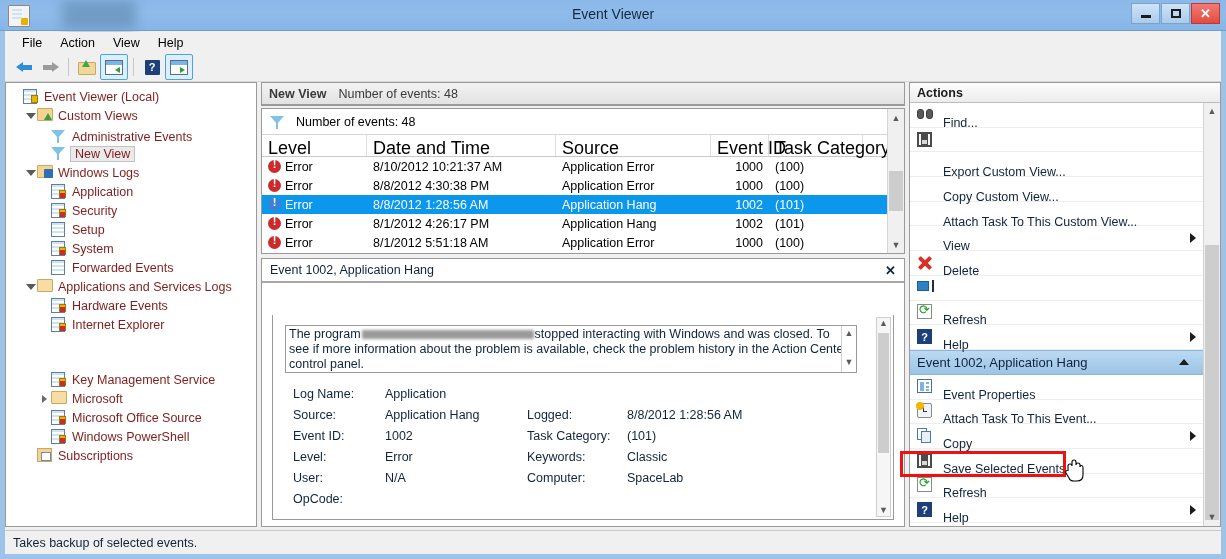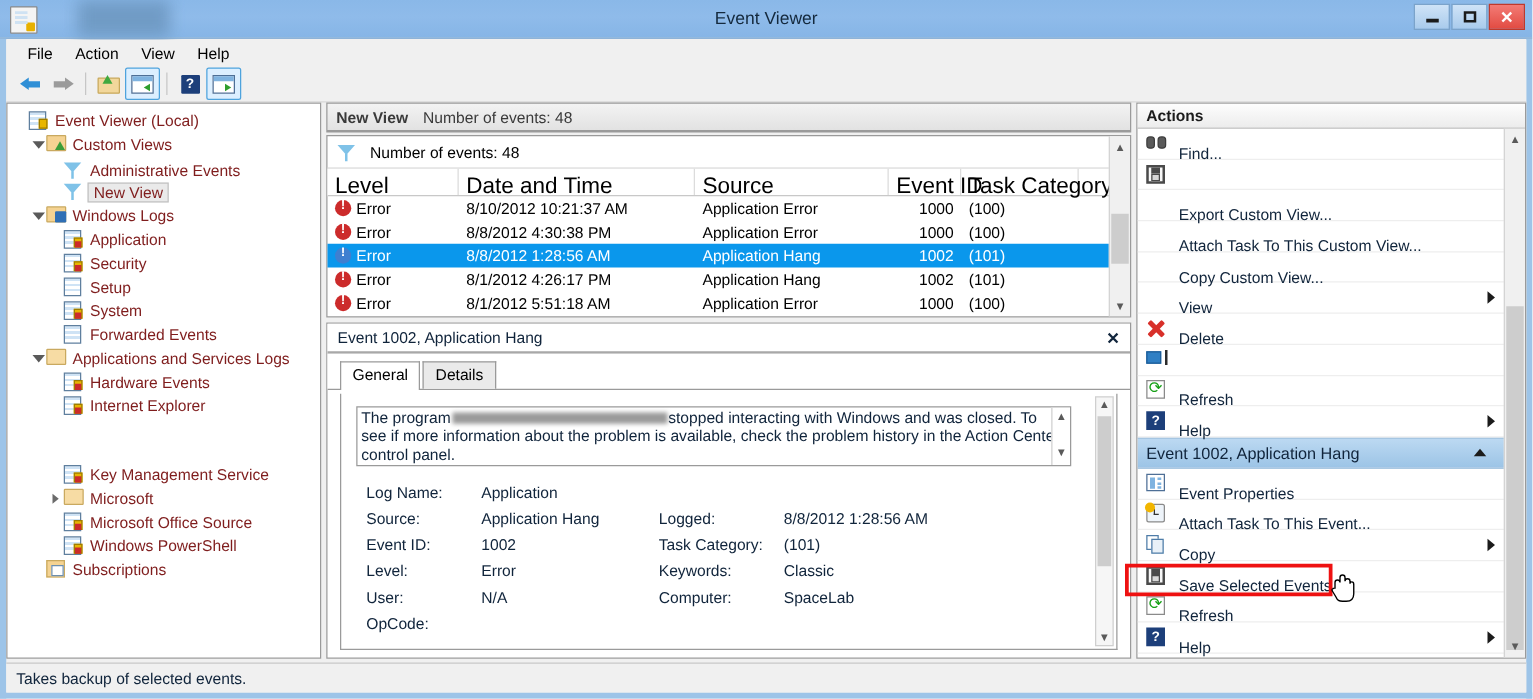--- a/index.html
+++ b/index.html
@@ -617,24 +617,20 @@
           <div class="sb-arrow" style="position:absolute;bottom:0;left:0;right:0;">▼</div>
         </div>
       </div>
 
       <div class="detail-pane">
         <div class="detail-head">
           <span>Event 1002, Application Hang</span>
           <span class="detail-close">✕</span>
         </div>
 
-        <div class="tabs">
-          <div class="tab active">General</div>
-          <div class="tab">Details</div>
-        </div>
 
         <div class="detail-body">
           <div class="desc-box">
             <span>The program</span><span class="redact"></span><span>stopped interacting with Windows and was closed. To see if more information about the problem is available, check the problem history in the Action Center control panel.</span>
             <div class="desc-scroll">
               <div>▲</div>
               <div style="position:absolute;bottom:2px;left:0;right:0;">▼</div>
             </div>
           </div>
 
@@ -699,25 +695,25 @@
             <div class="aico">
               <div class="ic-save"></div>
             </div>
           </div>
           <div class="arow">
             <div class="aico"></div>
             <div class="alabel">Export Custom View...</div>
           </div>
           <div class="arow">
             <div class="aico"></div>
+            <div class="alabel">Copy Custom View...</div>
+          </div>
+          <div class="arow">
+            <div class="aico"></div>
             <div class="alabel">Attach Task To This Custom View...</div>
-          </div>
-          <div class="arow">
-            <div class="aico"></div>
-            <div class="alabel">Copy Custom View...</div>
           </div>
           <div class="arow">
             <div class="aico"></div>
             <div class="alabel">View</div>
             <div class="submenu"></div>
           </div>
           <div class="arow">
             <div class="aico">
               <div class="ic-delete"></div>
             </div>

